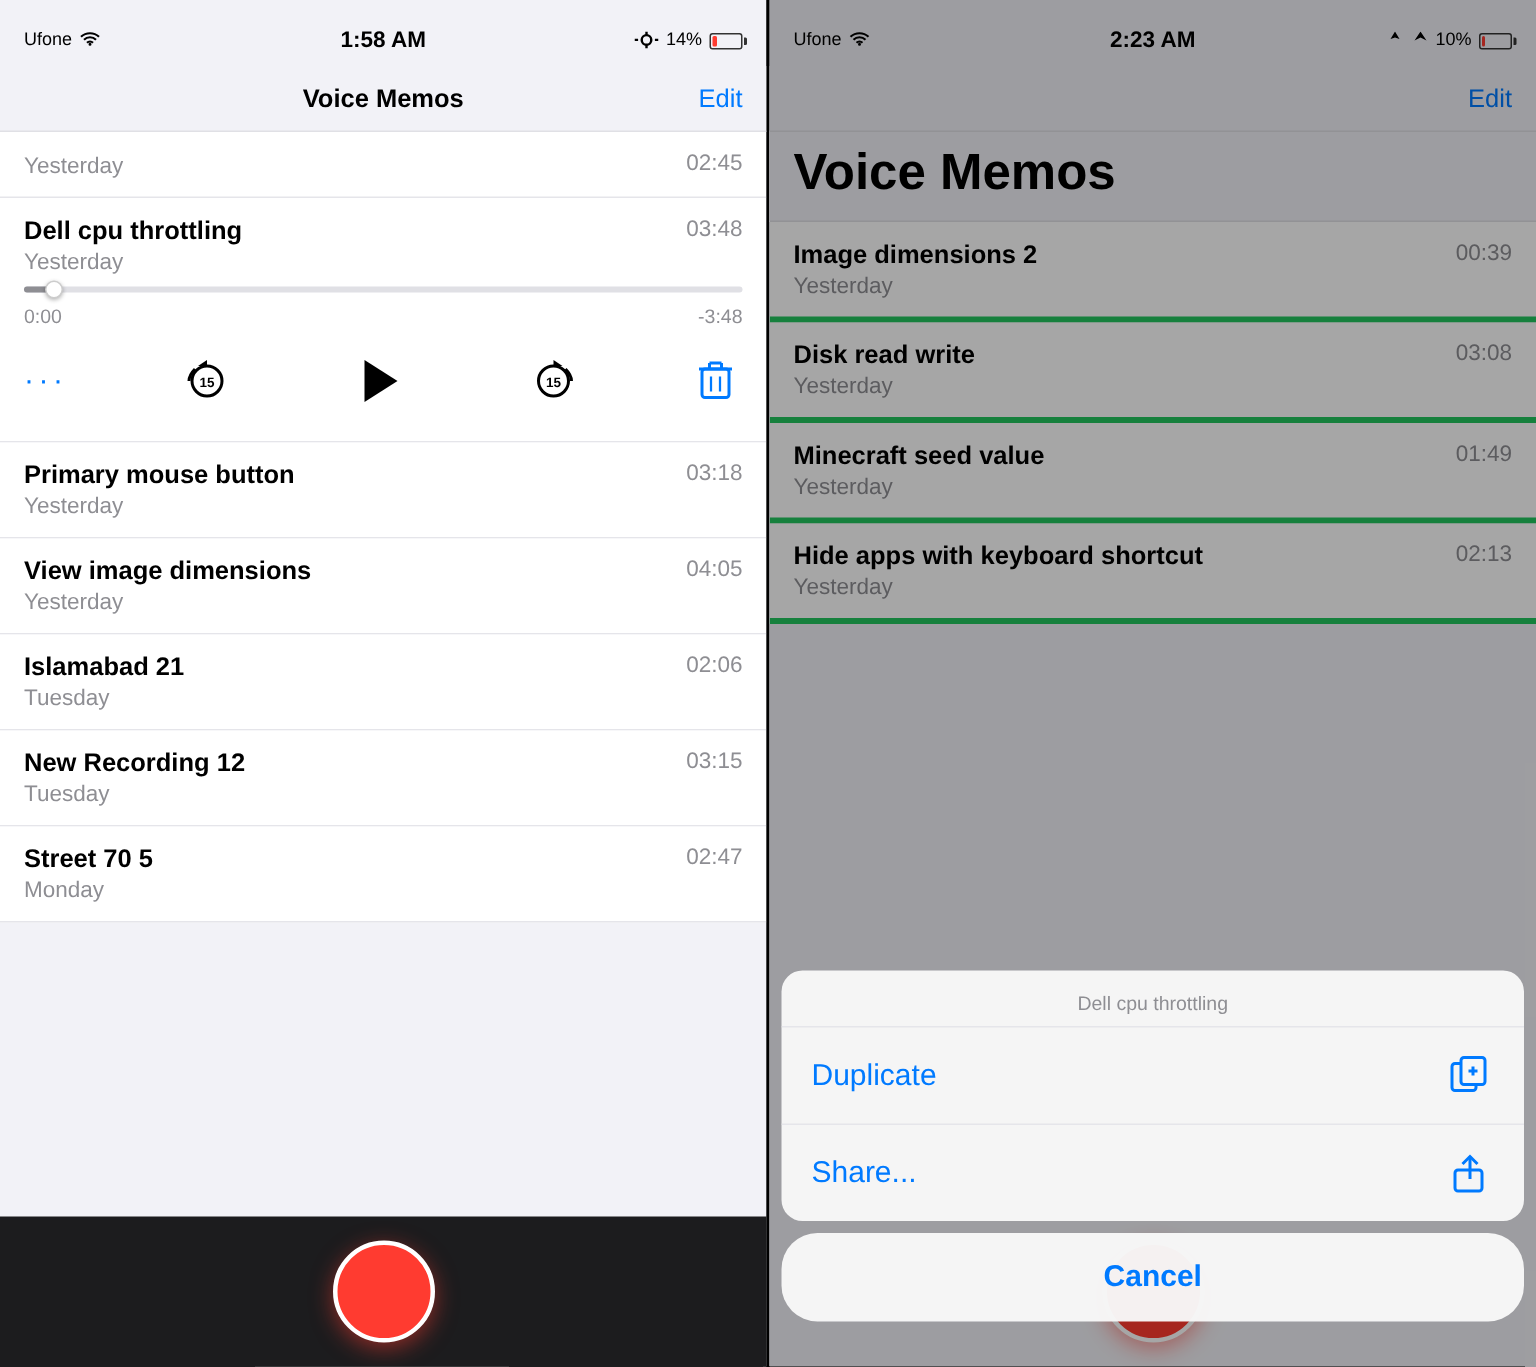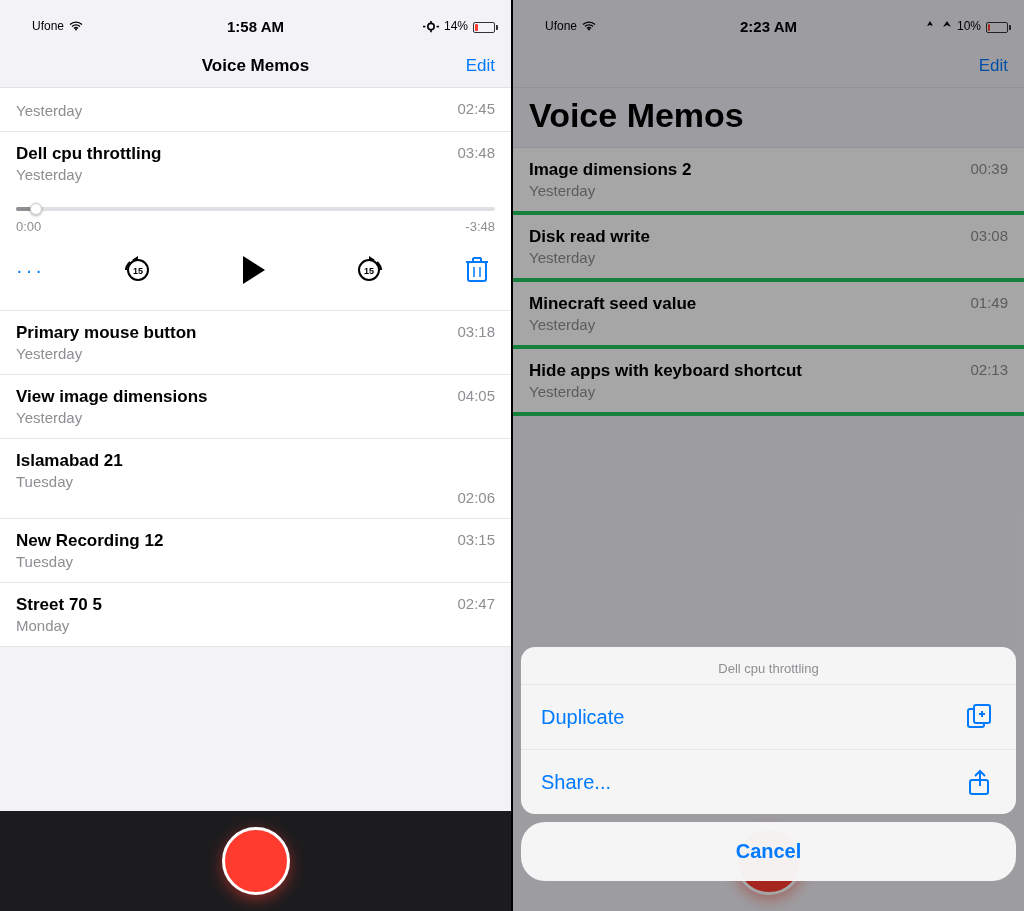--- a/index.html
+++ b/index.html
@@ -30,21 +30,20 @@
       display: flex;
       flex-direction: column;
       overflow: hidden;
       position: relative;
     }
     .status-bar-left {
       display: flex;
       align-items: center;
       gap: 4px;
       font-size: 12px;
-      margin-left: 16px;
     }
     .status-bar-right {
       display: flex;
       align-items: flex-end;
       gap: 5px;
       font-size: 12px;
     }
     .battery-body {
       width: 22px;
       height: 11px;
@@ -131,21 +130,21 @@
       color: #000;
     }
     .memo-date {
       font-size: 15px;
       color: #8e8e93;
       margin-top: 2px;
     }
 
     
     .player-section {
-      margin-top: 24px;
+      margin-top: 8px;
     }
     .progress-bar-container {
       width: 100%;
       height: 4px;
       background: #e0e0e5;
       border-radius: 2px;
       margin: 8px 0;
       position: relative;
     }
     .progress-bar-fill {
@@ -511,21 +510,21 @@
         </div>
         <span style="color:#8e8e93;font-size:15px;">04:05</span>
       </div>
     </div>
     <div class="memo-item">
       <div class="memo-item-header">
         <div>
           <div class="memo-title">Islamabad 21</div>
           <div class="memo-date">Tuesday</div>
         </div>
-        <span style="color:#8e8e93;font-size:15px;margin-top:38px;">02:06</span>
+        <span style="color:#8e8e93;font-size:15px;">02:06</span>
       </div>
     </div>
     <div class="memo-item">
       <div class="memo-item-header">
         <div>
           <div class="memo-title">New Recording 12</div>
           <div class="memo-date">Tuesday</div>
         </div>
         <span style="color:#8e8e93;font-size:15px;">03:15</span>
       </div>

